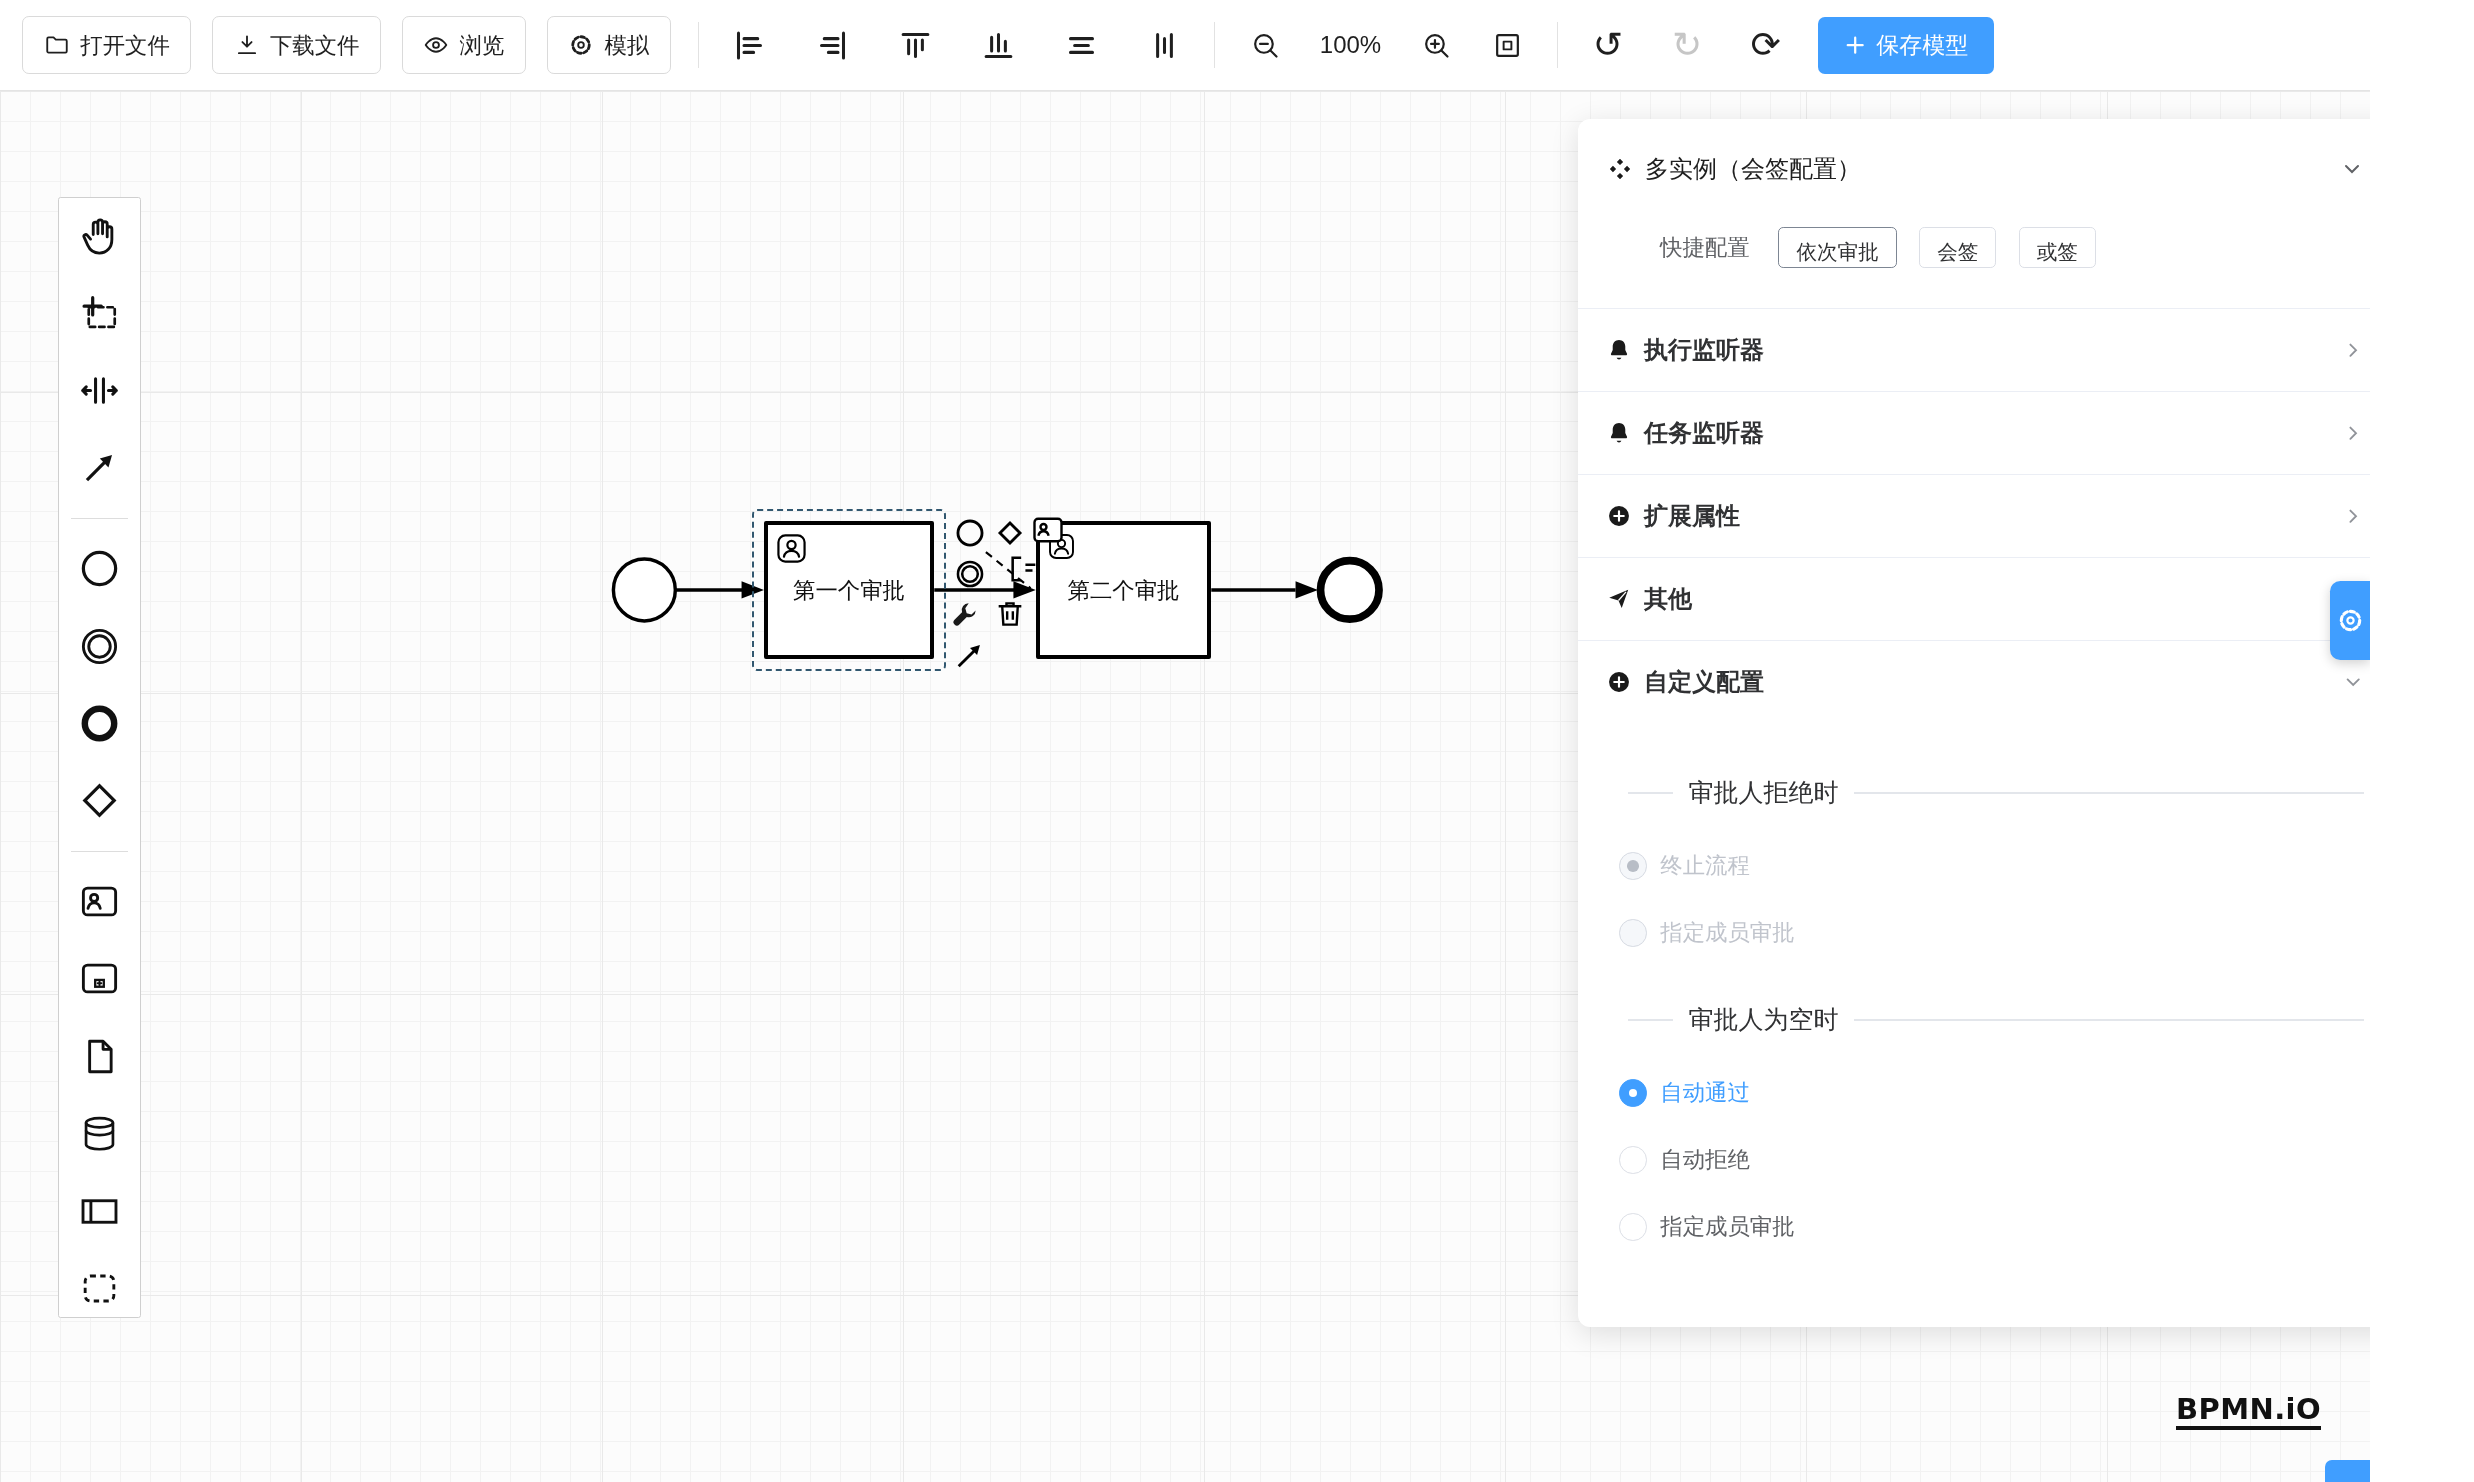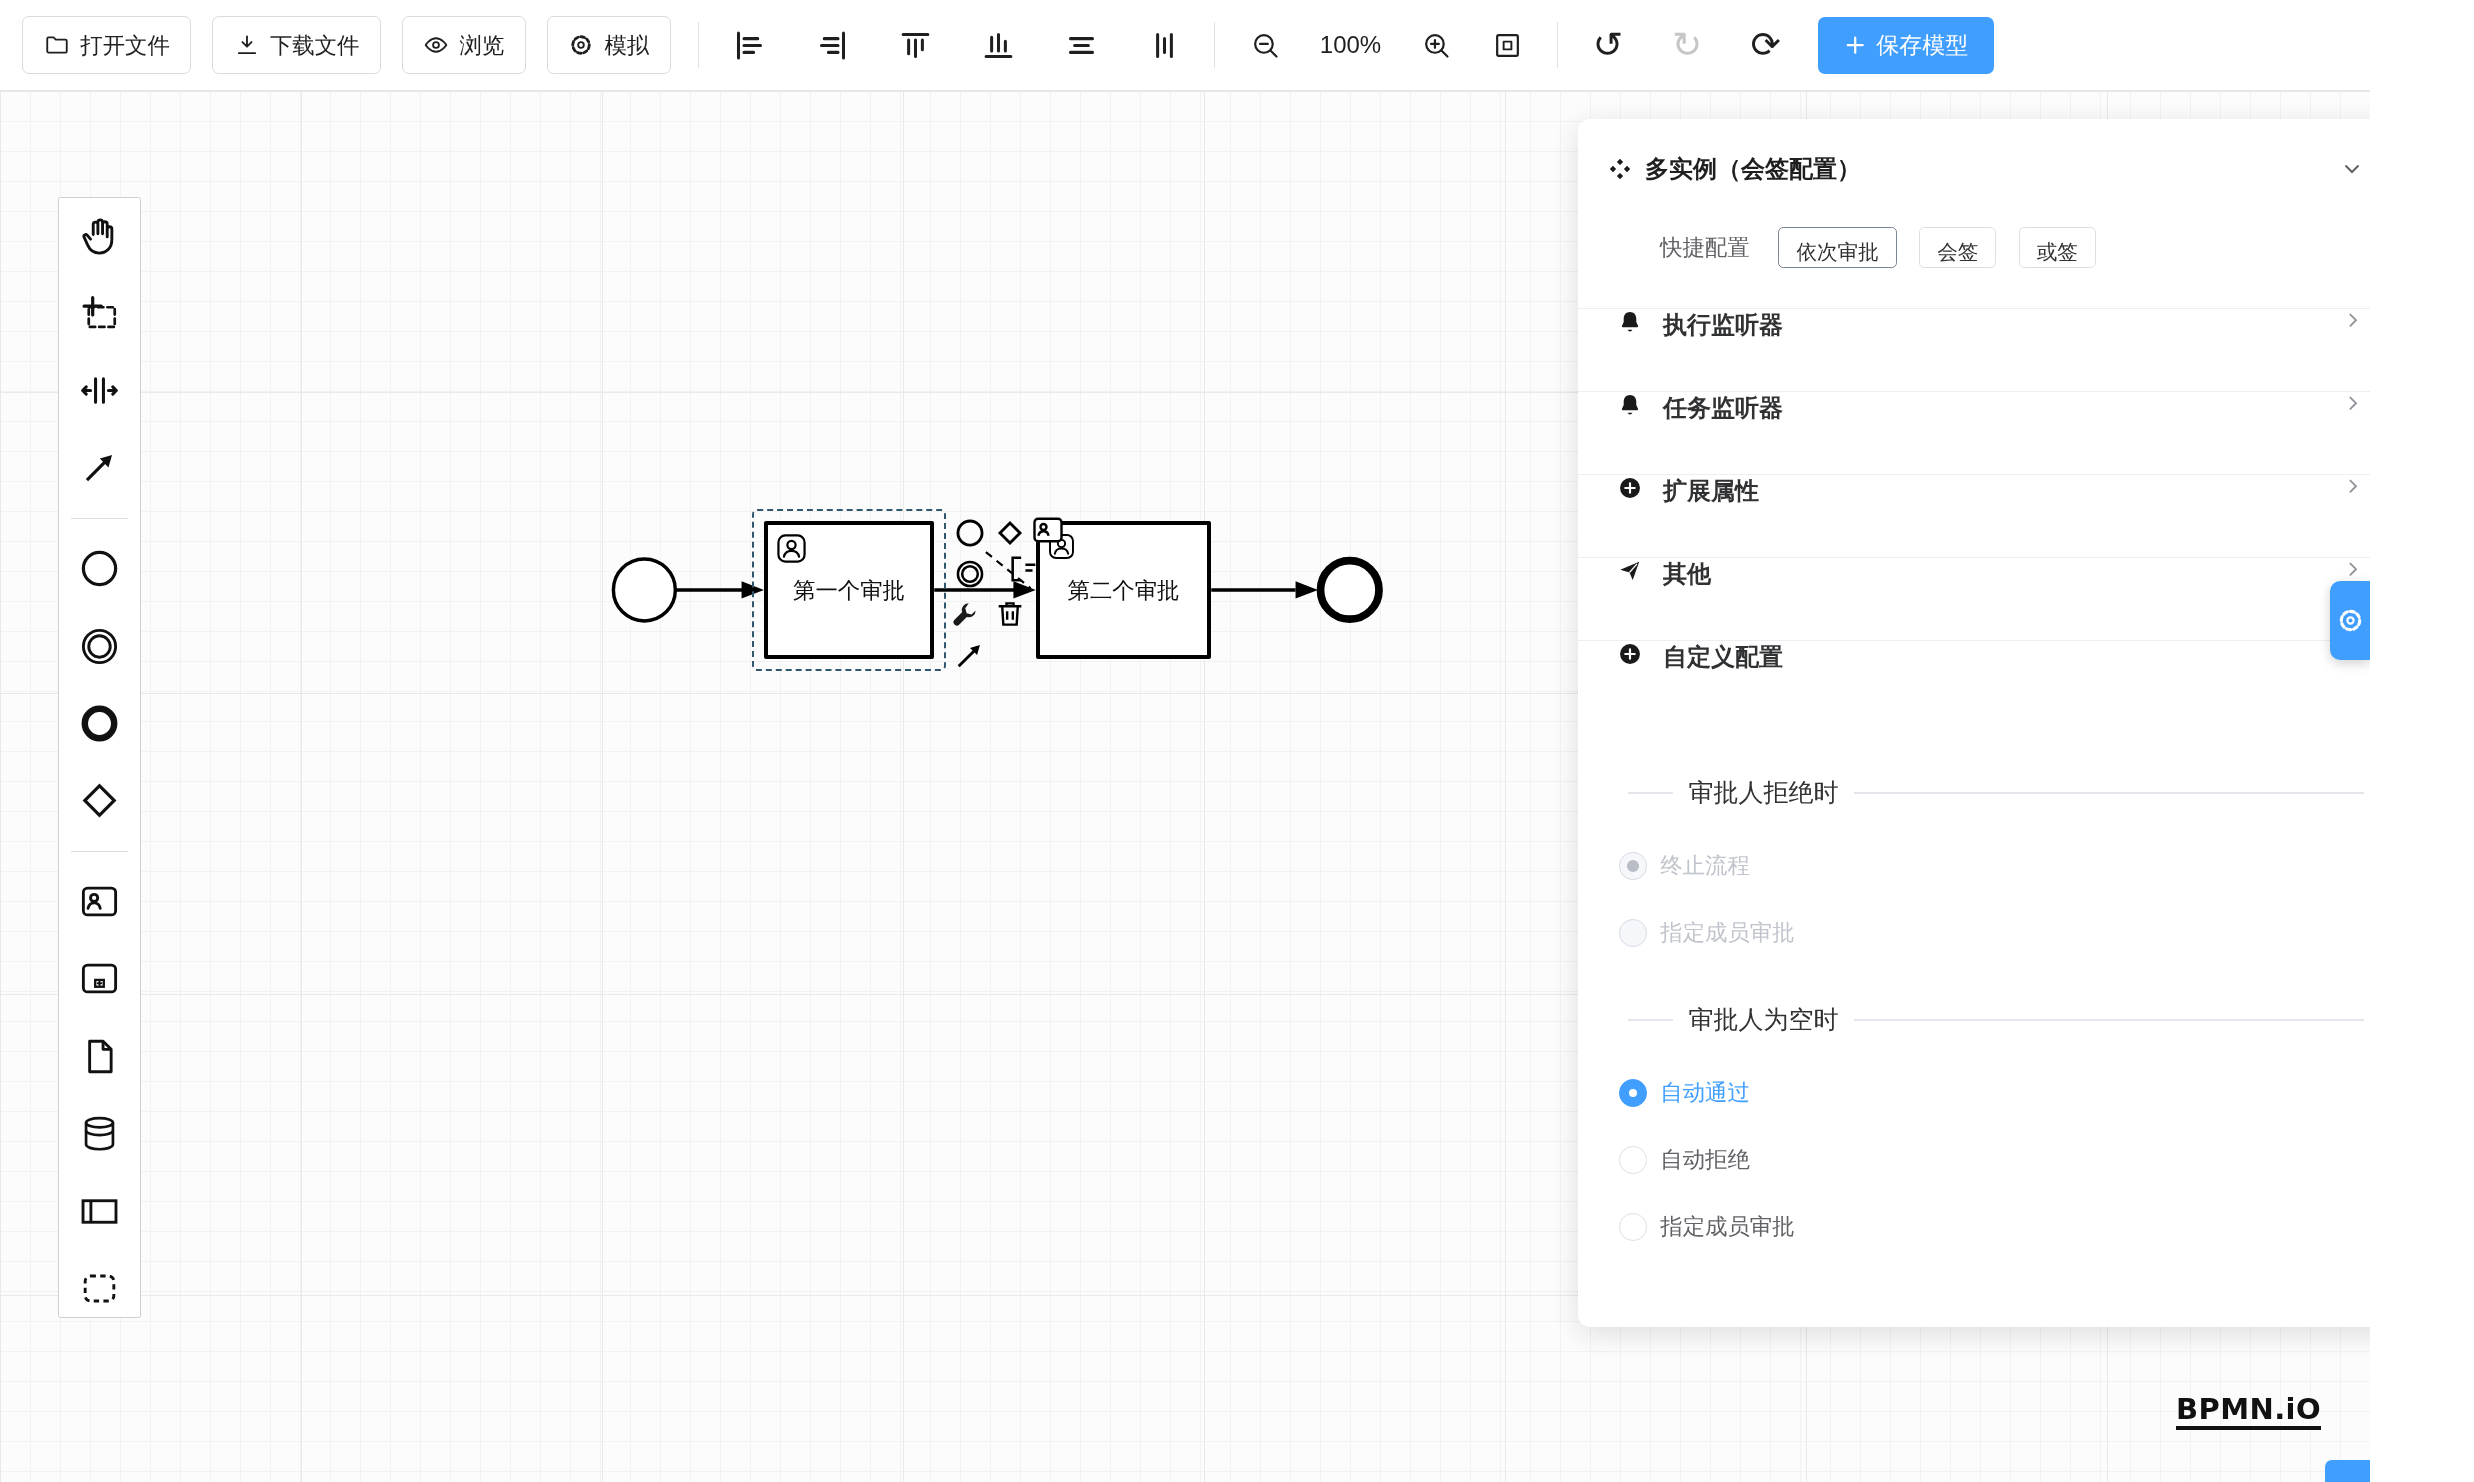--- a/index.html
+++ b/index.html
@@ -51,32 +51,32 @@
            border:0.9px solid #cfcfcf;border-radius:2.6px;box-sizing:border-box;z-index:5;
            display:flex;flex-direction:column;align-items:center;padding-top:10.3px;gap:22.4px}
   .pitem{width:55px;height:55px;display:flex;align-items:center;justify-content:center;flex:none}
   .psep{width:57px;height:0.9px;background:#ddd;flex:none}
 
   
   .panel{position:absolute;left:1578px;top:119px;width:826px;height:1208px;background:#fff;
          border-radius:12px;box-shadow:0 6.9px 29px rgba(0,0,0,.12);z-index:7;
          box-sizing:border-box;overflow:hidden}
   .panel-head{height:79px;display:flex;align-items:center;gap:12px;padding:10.3px 40px 0 29px}
-  .panel-title{font-size:24px;font-weight:700;color:#1f1f1f;flex:1}
+  .panel-title{font-size:24px;font-weight:400;color:#1f1f1f;flex:1}
   .frow{display:flex;align-items:center;padding-left:82px}
   .flabel{width:96px;font-size:22.4px;color:#606266;margin-right:22.4px;flex:none}
   .chips{display:flex;gap:22.4px}
   .chip{height:41px;padding:10px 17px;font-size:20.6px;border:0.9px solid #dcdfe6;background:#fff;
         border-radius:5.2px;color:#303133}
   .chip-active{border-color:#7d8693}
   .select{width:584px;height:55px;border:0.9px solid #dcdfe6;border-radius:6.9px;display:flex;
           align-items:center;justify-content:space-between;padding:0 19px;box-sizing:border-box;
           font-size:22.4px;color:#606266;background:#fff;cursor:pointer}
   .sect-list{margin-top:40px;border-top:0.9px solid #ebeef5}
-  .sect{height:82px;display:flex;gap:20px;padding:0 40px 0 39px;cursor:pointer}
+  .sect{height:82px;display:flex;align-items:center;gap:12px;padding:0 40px 0 28px;cursor:pointer}
   .sect + .sect{border-top:0.9px solid #ebeef5}
   .sect-label{font-size:24px;font-weight:600;color:#303133;flex:1}
   .sic{flex:none}
   .dvt{display:flex;align-items:center;padding:0 40px 0 50px}
   .dvt-line{height:1.7px;background:#e3e6eb}
   .dvt-line.l{width:45px;flex:none}
   .dvt-line.r{flex:1}
   .dvt-text{margin:0 15.5px;font-size:25px;font-weight:400;color:#303133}
   .radio{display:flex;align-items:center;gap:13.8px;padding-left:41px;cursor:pointer}
   .rdot{width:27.5px;height:27.5px;border-radius:50%;border:1.7px solid #dcdfe6;background:#fff;

